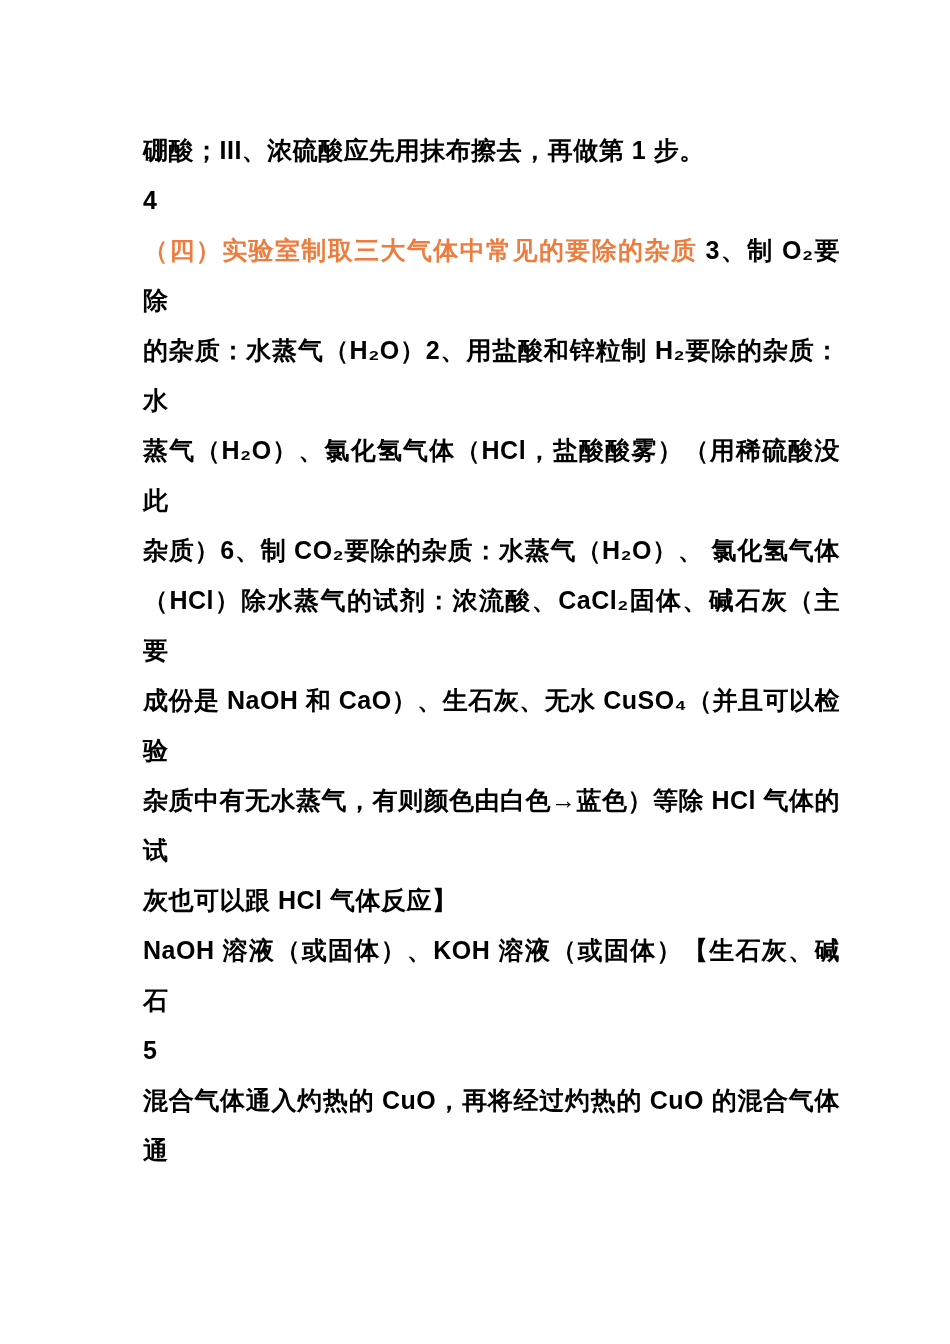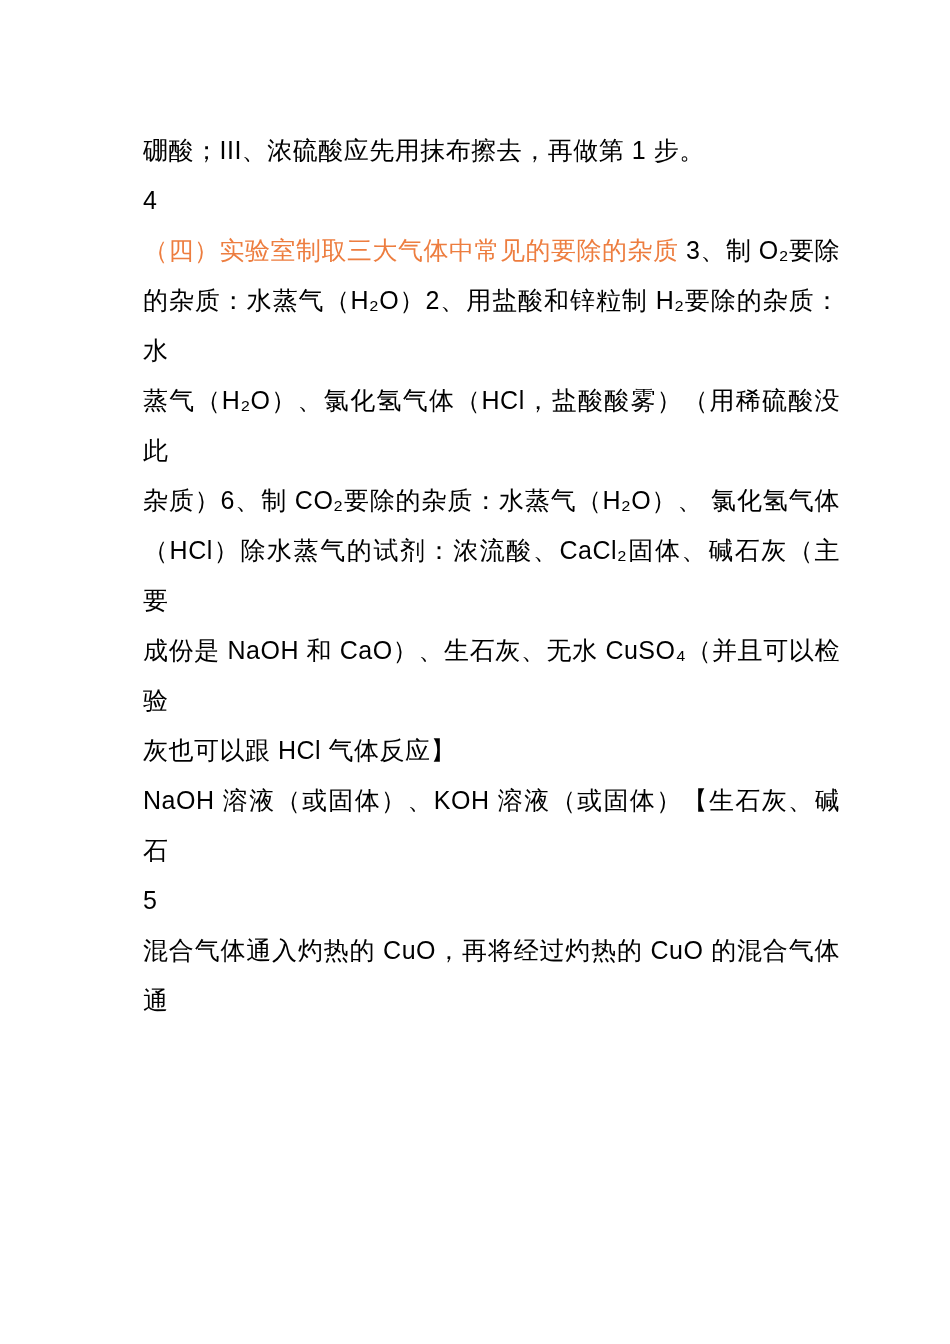--- a/index.html
+++ b/index.html
@@ -25,36 +25,37 @@
     line-height: 50px;
     color: #000000;
     letter-spacing: 0.5px;
   }
   .line.justify {
     text-align: justify;
     text-align-last: justify;
   }
   .seg-body {
     color: #000000;
-    font-weight: normal;
+    font-weight: bold;
   }
   .seg-heading {
     color: var(--accent, #ED7D3F);
-    font-weight: normal;
+    font-weight: bold;
   }
 </style>
 </head>
 <body style="background: rgb(255, 255, 255);">
 
 <div class="doc" id="doc">
     <div class="line"><span class="seg-body">硼酸；III、浓硫酸应先用抹布擦去，再做第 1 步。</span></div>
     <div class="line"><span class="seg-body">4</span></div>
     <div class="line justify"><span class="seg-heading">（四）实验室制取三大气体中常见的要除的杂质</span><span class="seg-body"> 3、制 O₂要除</span></div>
     <div class="line justify"><span class="seg-body">的杂质：水蒸气（H₂O）2、用盐酸和锌粒制 H₂要除的杂质：水</span></div>
     <div class="line justify"><span class="seg-body">蒸气（H₂O）、氯化氢气体（HCl，盐酸酸雾）（用稀硫酸没此</span></div>
     <div class="line justify"><span class="seg-body">杂质）6、制 CO₂要除的杂质：水蒸气（H₂O）、 氯化氢气体</span></div>
     <div class="line justify"><span class="seg-body">（HCl）除水蒸气的试剂：浓流酸、CaCl₂固体、碱石灰（主要</span></div>
     <div class="line justify"><span class="seg-body">成份是 NaOH 和 CaO）、生石灰、无水 CuSO₄（并且可以检验</span></div>
+    <div class="line justify"><span class="seg-body">杂质中有无水蒸气，有则颜色由白色→蓝色）等除 HCl 气体的试</span></div>
     <div class="line"><span class="seg-body">灰也可以跟 HCl 气体反应】</span></div>
     <div class="line justify"><span class="seg-body">NaOH 溶液（或固体）、KOH 溶液（或固体）【生石灰、碱石</span></div>
     <div class="line"><span class="seg-body">5</span></div>
     <div class="line justify"><span class="seg-body">混合气体通入灼热的 CuO，再将经过灼热的 CuO 的混合气体通</span></div>
   </div>
 
 </body></html>

